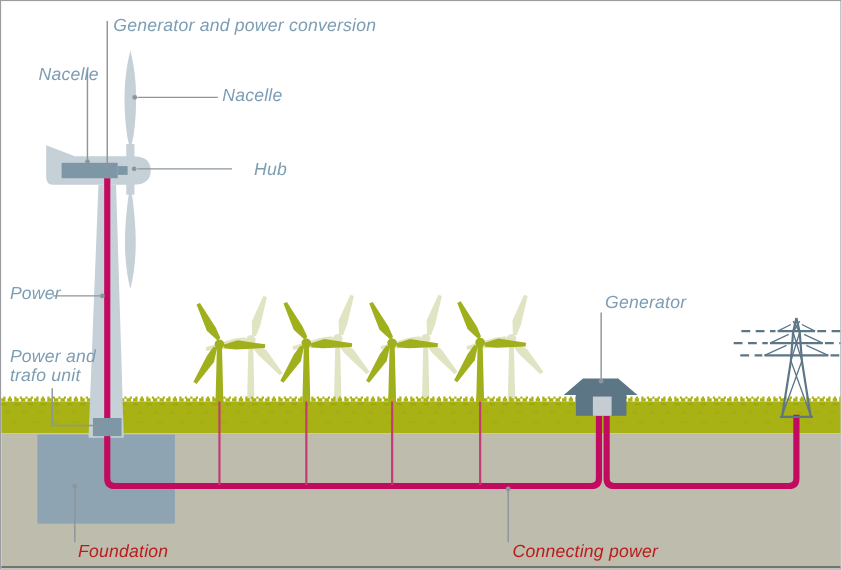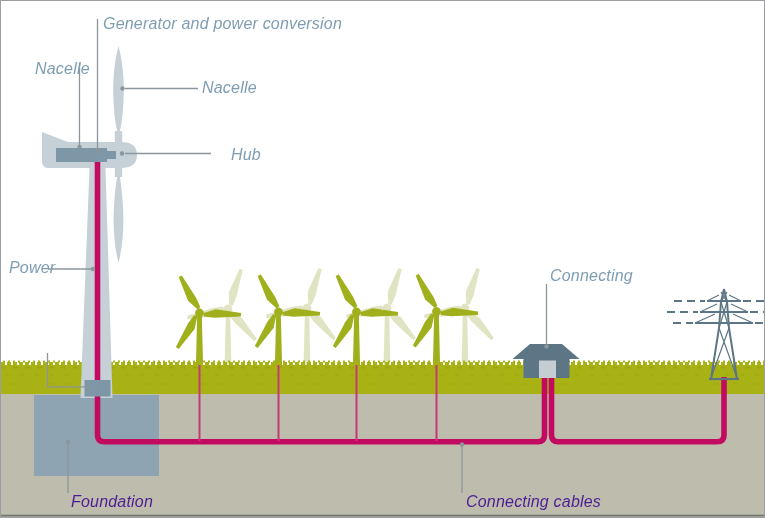--- a/index.html
+++ b/index.html
@@ -7,21 +7,21 @@
     position:relative;width:765px;height:518px;box-sizing:border-box;
     background:#ffffff;border:1px solid #9b9da0;overflow:hidden;
     font-family:"Liberation Sans",sans-serif;
   }
   .stage svg{position:absolute;left:0;top:0;display:block}
   .lbl{
     position:absolute;font-size:16px;line-height:15px;color:#7d9db3;
     white-space:nowrap;letter-spacing:.2px;font-style:italic;
   }
   .lbl.wrap{white-space:normal;width:82px;line-height:17px}
-  .lbl.white{color:#4c1d95}
+  .lbl.white{color:#b91c1c}
 </style>
 </head>
 <body>
 
 <div class="stage">
 
   <svg width="765" height="518" viewBox="0 0 765 518">
     <defs>
       <path id="blade" d="M0,-3.5 L-5.2,-16 L-3.6,-41.5 L-0.2,-41.5 L3.4,-15 L3.2,-5 Z"></path>
       <g id="rotor">
@@ -150,17 +150,18 @@
       <circle cx="461" cy="443.5" r="2.2" stroke="none"></circle>
         <line x1="461" y1="445" x2="461" y2="492"></line>
     </g>
   </svg>
 
   <div class="lbl" style="left:102px;top:15px">Generator and power conversion</div>
   <div class="lbl" style="left:34px;top:60px">Nacelle</div>
   <div class="lbl" style="left:201px;top:79px">Nacelle</div>
   <div class="lbl" style="left:230px;top:146px">Hub</div>
   <div class="lbl" style="left:8px;top:259px">Power</div>
-  <div class="lbl" style="left:549px;top:267px">Connecting</div>
+  <div class="lbl wrap" style="left:8px;top:315px">Power and trafo unit</div>
+  <div class="lbl" style="left:549px;top:267px">Generator</div>
   <div class="lbl white" style="left:70px;top:493px">Foundation</div>
-  <div class="lbl white" style="left:465px;top:493px">Connecting cables</div>
+  <div class="lbl white" style="left:465px;top:493px">Connecting power</div>
 
 </div>
 
 </body></html>

